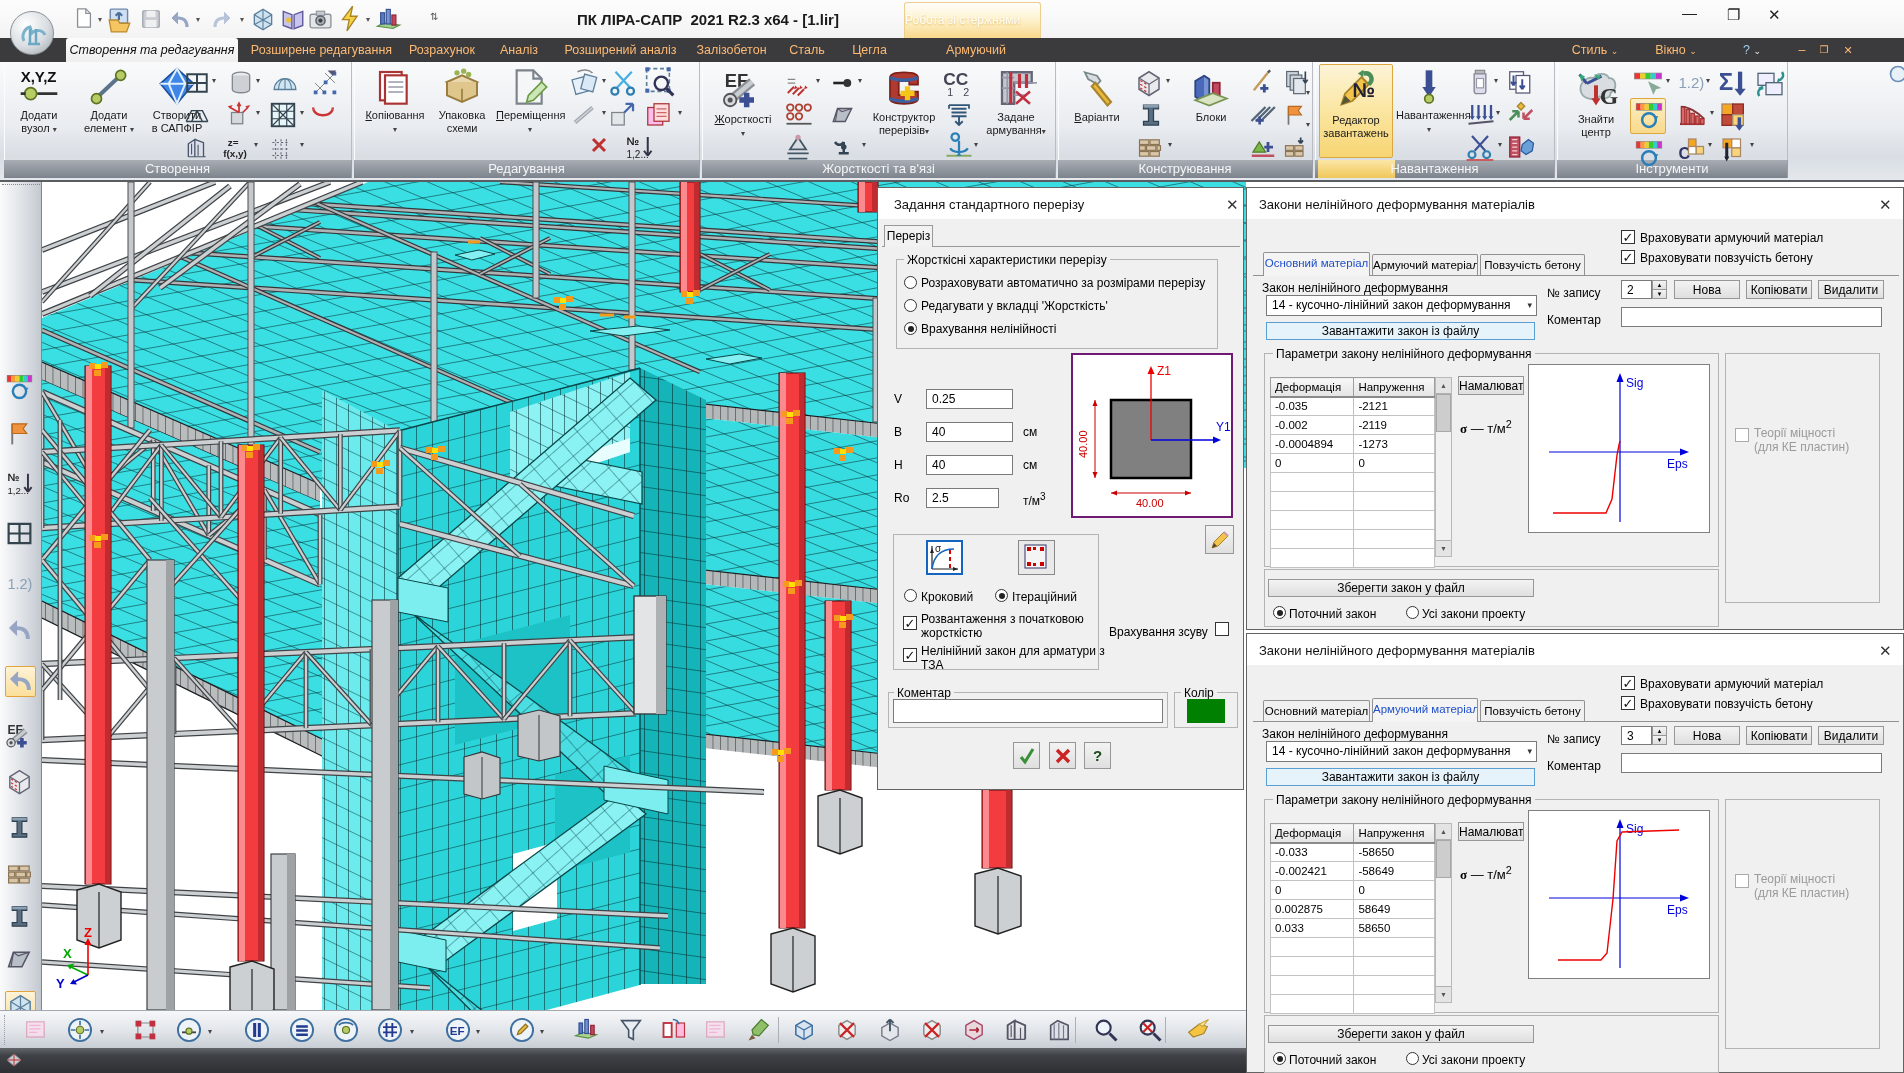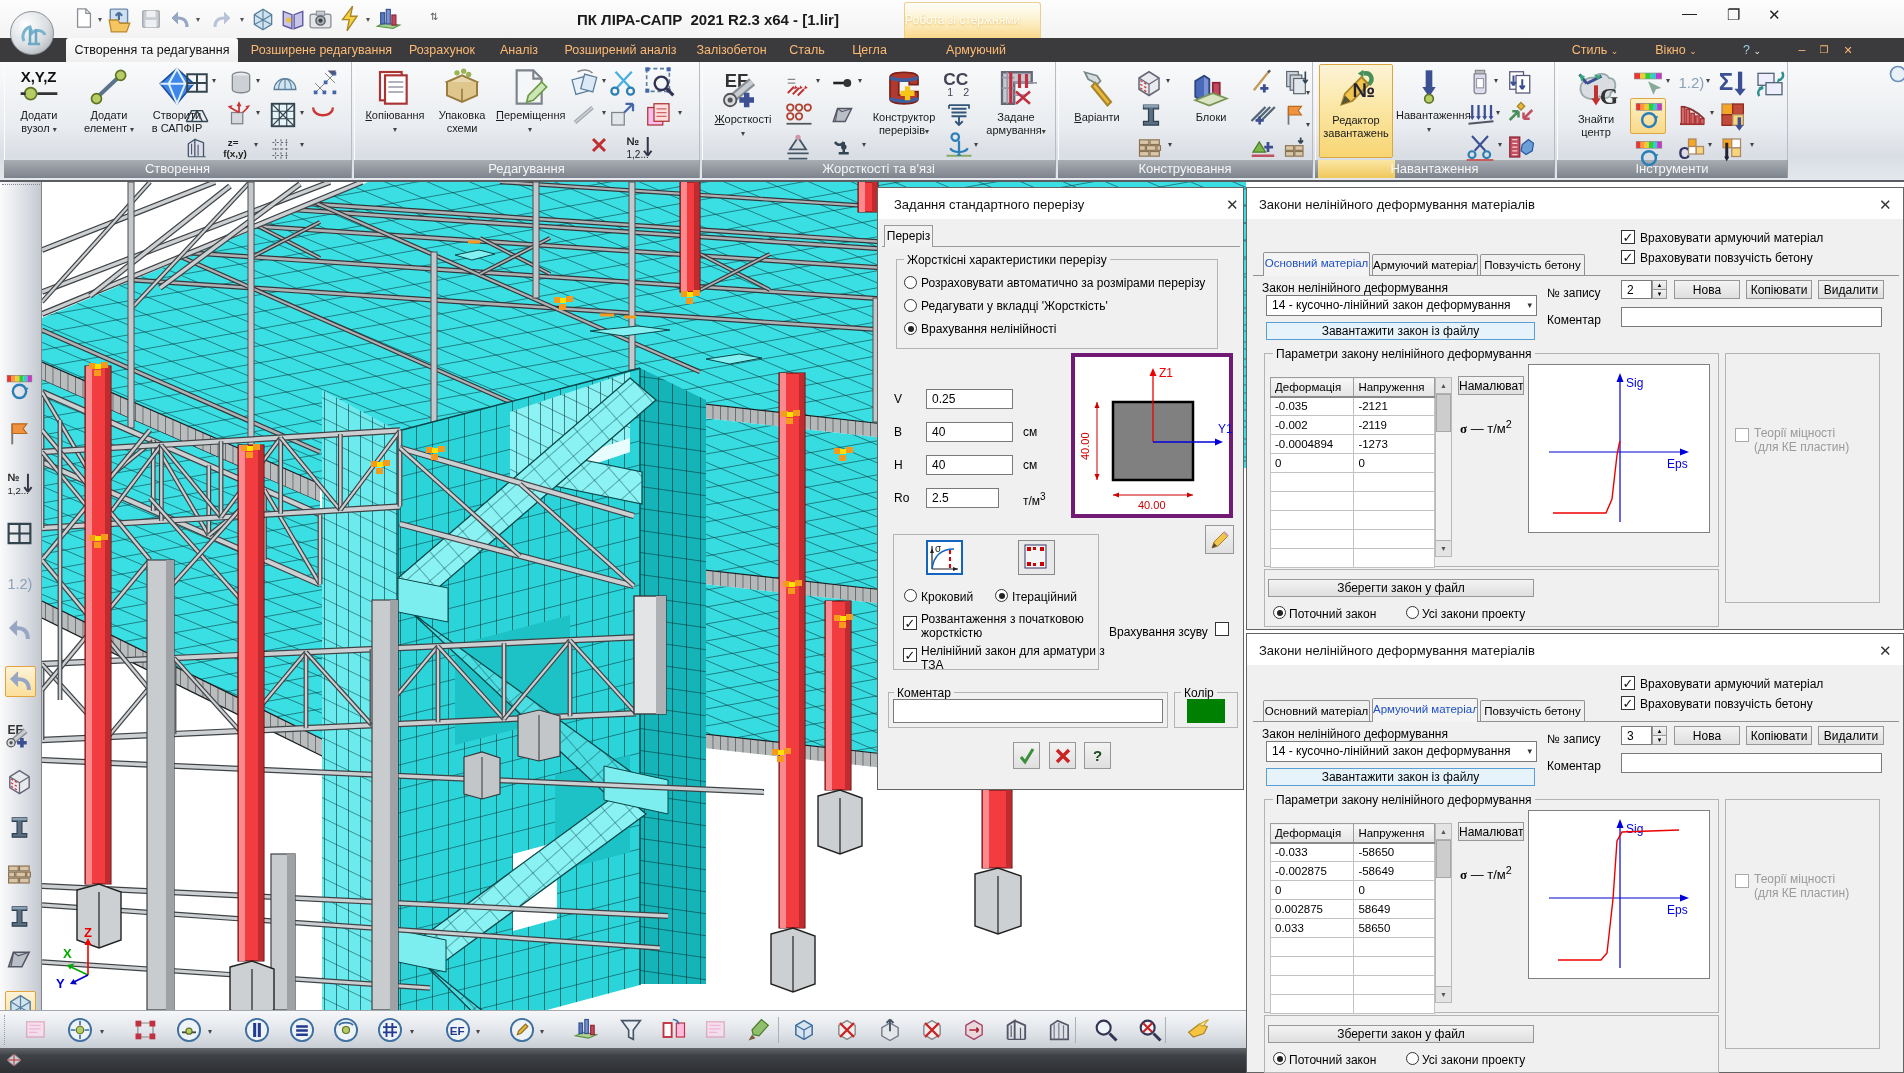--- a/index.html
+++ b/index.html
@@ -2,21 +2,21 @@
 <html><head><meta charset="utf-8">
 <style>
 *{margin:0;padding:0;box-sizing:border-box}
 html,body{width:1904px;height:1073px;overflow:hidden;font-family:"Liberation Sans",sans-serif;background:#fff;position:relative}
 #titlebar{position:absolute;left:0;top:0;width:1904px;height:38px;background:linear-gradient(#fdfdfd,#f3f3f3);}
 #title-text{position:absolute;left:577px;top:11px;font-size:15px;font-weight:bold;color:#1a1a1a;letter-spacing:0px}
 .winbtn{position:absolute;top:6px;color:#222;font-size:15px}
 #ctxlabel{position:absolute;left:904px;top:2px;width:137px;height:36px;background:linear-gradient(#fefdfa,#fdf3d2 45%,#f9d88a);border:1px solid #eccf8e;border-bottom:none;border-radius:3px 3px 0 0;color:#fffdf5;font-size:12px;text-align:left;line-height:34px;text-shadow:0 1px 2px #e8c06a}
 #tabrow{position:absolute;left:0;top:38px;width:1904px;height:24px;background:#3b3b3d}
 .tab{position:absolute;top:0;height:24px;color:#fdba74;font-size:12.5px;line-height:24px;text-align:center}
-#tab-active{background:linear-gradient(#fcfcfc,#efefef);color:#111;border-radius:3px 3px 0 0;}
+#tab-active{background:linear-gradient(#fcfcfc,#efefef);color:#111;border-radius:3px 3px 0 0;font-style:italic;}
 #logo{position:absolute;left:10px;top:11px;width:44px;height:44px;border-radius:50%;background:radial-gradient(circle at 35% 30%,#ffffff,#d9dde1 55%,#9aa2a8);border:1px solid #8b9198;z-index:5}
 #logo svg{position:absolute;left:5px;top:5px}
 #ribbon{position:absolute;left:0;top:62px;width:1904px;height:120px;background:linear-gradient(#f9fafb,#e9ecf0 55%,#d9dee4 80%,#e4e8ed);border-bottom:2px solid #5a5d61}
 .rgroup{position:absolute;top:0;height:98px;border-right:1px solid #b9bdc3;box-shadow:1px 0 0 #fbfcfd inset}
 .rglabel{position:absolute;top:98px;height:18px;background:linear-gradient(#a8adb4,#7d838c);color:#f4f5f7;font-size:13px;text-align:center;line-height:17px;border-right:1px solid #9a9ea4}
 .bigbtn{position:absolute;top:2px;text-align:center;font-size:11px;line-height:12.5px;color:#1a1a1a}
 .bigbtn .bicon{display:block;margin:3px auto 2px}
 .smicon{position:absolute;width:26px;height:26px}
 .drop{color:#444;font-size:8px}
 #leftbar{position:absolute;left:0;top:182px;width:42px;height:828px;background:linear-gradient(90deg,#fbfbfc,#d6dae0 70%,#c3c8cf);border-right:1px solid #81868d}
@@ -1160,21 +1160,21 @@
     <div class="inp" style="left:48px;top:201px;width:87px;height:20px">0.25</div>
     <div class="lbl" style="left:16px;top:237px">B</div>
     <div class="inp" style="left:48px;top:234px;width:87px;height:20px">40</div>
     <div class="lbl" style="left:145px;top:237px">см</div>
     <div class="lbl" style="left:16px;top:270px">H</div>
     <div class="inp" style="left:48px;top:267px;width:87px;height:20px">40</div>
     <div class="lbl" style="left:145px;top:270px">см</div>
     <div class="lbl" style="left:16px;top:303px">Ro</div>
     <div class="inp" style="left:48px;top:300px;width:73px;height:20px">2.5</div>
     <div class="lbl" style="left:145px;top:303px">т/м<sup>3</sup></div>
-    <div style="position:absolute;left:193px;top:165px;width:162px;height:165px;background:#fff;border:4px solid #701a75"><svg width="160" height="163" viewBox="0 0 160 163">
+    <div style="position:absolute;left:193px;top:165px;width:162px;height:165px;background:#fff;border:2px solid #701a75"><svg width="160" height="163" viewBox="0 0 160 163">
         <rect x="38" y="45" width="80" height="78" fill="#808080" stroke="#000" stroke-width="2.5"></rect>
         <path d="M78 85V17" stroke="#e00" stroke-width="1.3"></path>
         <path d="M78 11l-3.5 8h7z" fill="#e00"></path>
         <text x="84" y="20" font-size="12" fill="#e00">Z1</text>
         <path d="M78 85h64" stroke="#00d" stroke-width="1.3"></path>
         <path d="M148 85l-8-3.5v7z" fill="#00d"></path>
         <text x="143" y="76" font-size="12" fill="#00d">Y1</text>
         <path d="M22 45v78" stroke="#c00" stroke-width="1"></path>
         <path d="M22 45l-2.5 6h5zM22 123l-2.5-6h5z" fill="#c00"></path>
         <text x="14" y="103" font-size="11" fill="#c00" transform="rotate(-90 14 103)">40.00</text>
@@ -1358,21 +1358,21 @@
       <tbody>
         <tr>
           <th style="width:84px">Деформація</th>
           <th style="width:81px">Напруження</th>
         </tr>
         <tr>
           <td>-0.033</td>
           <td>-58650</td>
         </tr>
         <tr>
-          <td>-0.002875</td>
+          <td>-0.002421</td>
           <td>-58649</td>
         </tr>
         <tr>
           <td>0</td>
           <td>0</td>
         </tr>
         <tr>
           <td>0.002875</td>
           <td>58649</td>
         </tr>

